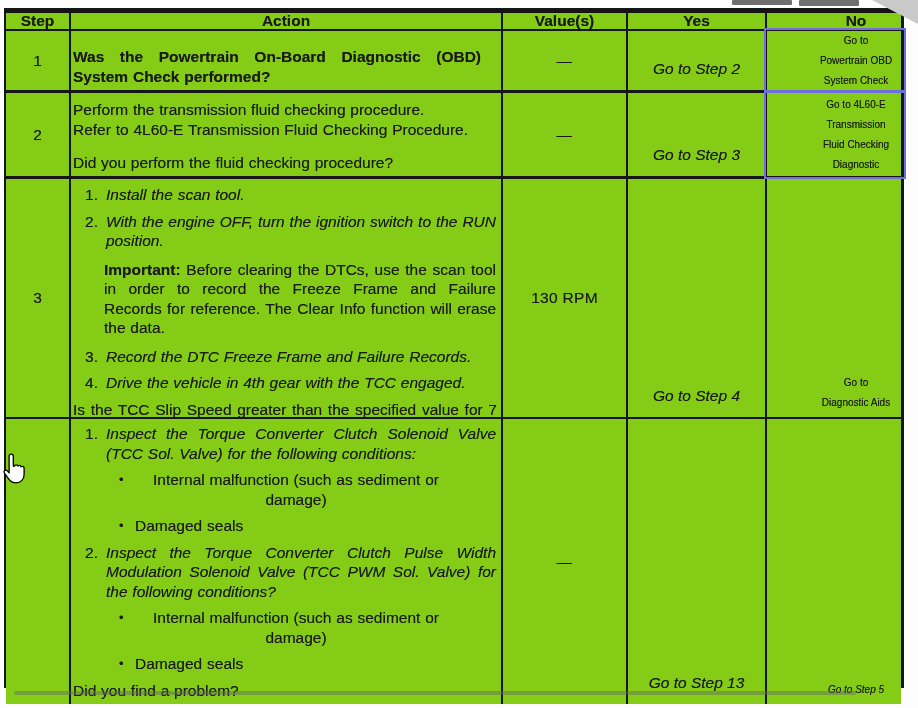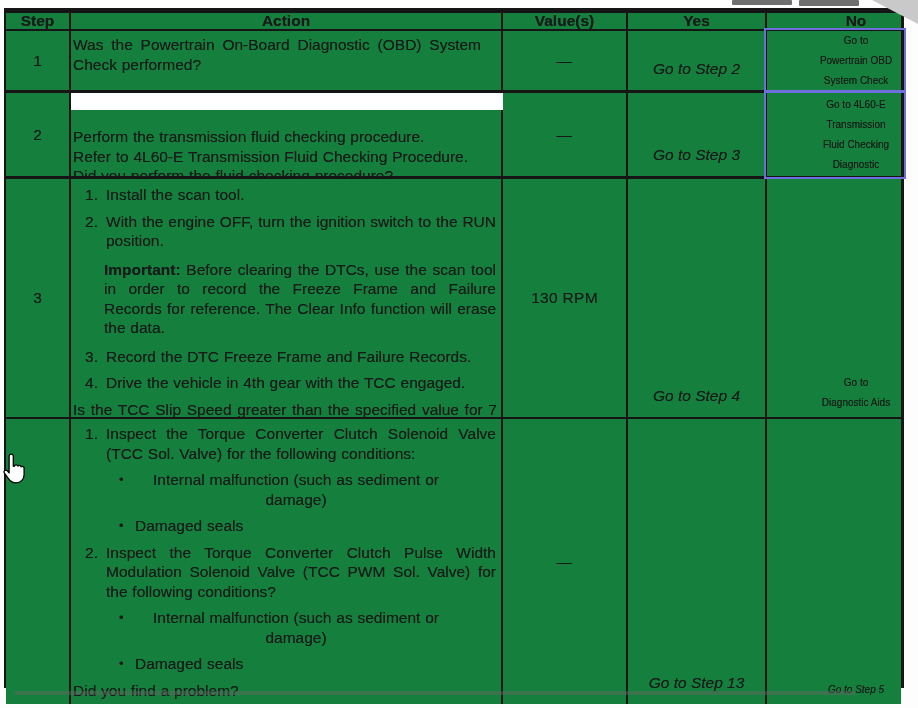--- a/index.html
+++ b/index.html
@@ -11,42 +11,42 @@
     text-shadow:0 0 .4px rgba(0,0,0,.5);
   }
   .tbl{
     position:absolute;left:4px;top:8px;width:900px;height:680px;
     box-sizing:border-box;background:#fff;
     border:2px solid #151515;border-top-width:5px;border-bottom-width:5px;border-right-width:3px;
     display:grid;
     grid-template-columns:65px 432px 125px 139px 1fr;
     grid-template-rows:18px 62px 86px 240px 1fr;
   }
-  .c{border-right:2px solid #151515;border-bottom:2px solid #151515;box-sizing:border-box;position:relative;background:#15803d;min-width:0;}
+  .c{border-right:2px solid #151515;border-bottom:2px solid #151515;box-sizing:border-box;position:relative;background:#84cc16;min-width:0;}
   .lastcol{border-right:none;padding-left:44px;}
   .bb3{border-bottom-width:3px;}
   .bb0{border-bottom:none;}
   .hc{display:flex;align-items:center;justify-content:center;font-weight:bold;font-size:15.5px;}
   .stepc{display:flex;align-items:center;justify-content:center;font-size:15.5px;}
   .valc{display:flex;align-items:center;justify-content:center;font-size:15.5px;letter-spacing:.3px;}
   .yesc{display:flex;flex-direction:column;justify-content:flex-end;align-items:center;text-align:center;
         font-style:italic;font-size:15.5px;padding-bottom:12px;line-height:19px;}
   .noc{display:flex;flex-direction:column;justify-content:center;align-items:center;text-align:center;
        font-size:10px;white-space:pre-line;line-height:20px;}
   .nob{justify-content:flex-end;padding-bottom:4px;}
   .noit{font-style:italic;}
   .act{padding:4px 4px 4px 2px;font-size:15.5px;line-height:19.5px;display:flex;flex-direction:column;word-spacing:.5px;}
-  .act1{justify-content:flex-start;}
+  .act1{justify-content:flex-end;font-weight:bold;}
   .gap7{row-gap:7px;}
   p{margin:0;}
   .just{text-align:justify;}
   .w408{width:408px;}
   .li{display:flex;align-items:flex-start;}
   .linum{flex:none;width:15px;margin-left:10px;text-align:right;}
-  .litext{margin-left:8px;width:390px;text-align:justify;}
+  .litext{margin-left:8px;width:390px;text-align:justify;font-style:italic;}
   .note{margin-left:31px;width:392px;text-align:justify;margin-top:2px;margin-bottom:2px;}
   .bold{font-weight:bold;}
   .bullets{margin-left:46px;display:flex;flex-direction:column;row-gap:7px;margin-top:7px;}
   .bul{display:flex;align-items:flex-start;}
   .buldot{flex:none;width:10px;font-size:13px;line-height:19.5px;}
   .bultext{margin-left:6px;max-width:322px;text-align:center;}
   .q{margin-top:auto;text-align:justify;}
   .linkbox{position:absolute;inset:-3px -5px -3px -3px;border:2px solid #6e6edd;pointer-events:none;z-index:3;}
   .smudge{position:absolute;background:#6f6f6f;border-radius:1px;}
   .s1{left:732px;top:0;width:60px;height:5px;}
@@ -74,21 +74,21 @@
   <div class="c bb3 valc">—</div>
   <div class="c bb3 yesc">Go to Step 2</div>
   <div class="c bb3 lastcol noc">
     <span>Go to
 Powertrain OBD
 System Check</span>
     <div class="linkbox"></div>
   </div>
 
   <div class="c bb3 stepc">2</div>
-  <div class="c bb3 act" style="padding-top:17px;margin-top:17px;">
+  <div class="c bb3 act" style="padding-top:7px;">
     <p class="just">Perform the transmission fluid checking procedure.</p>
     <p class="just">Refer to 4L60-E Transmission Fluid Checking Procedure.</p>
     <p class="q">Did you perform the fluid checking procedure?</p>
   </div>
   <div class="c bb3 valc">—</div>
   <div class="c bb3 yesc">Go to Step 3</div>
   <div class="c bb3 lastcol noc">
     <span>Go to 4L60-E
 Transmission
 Fluid Checking

